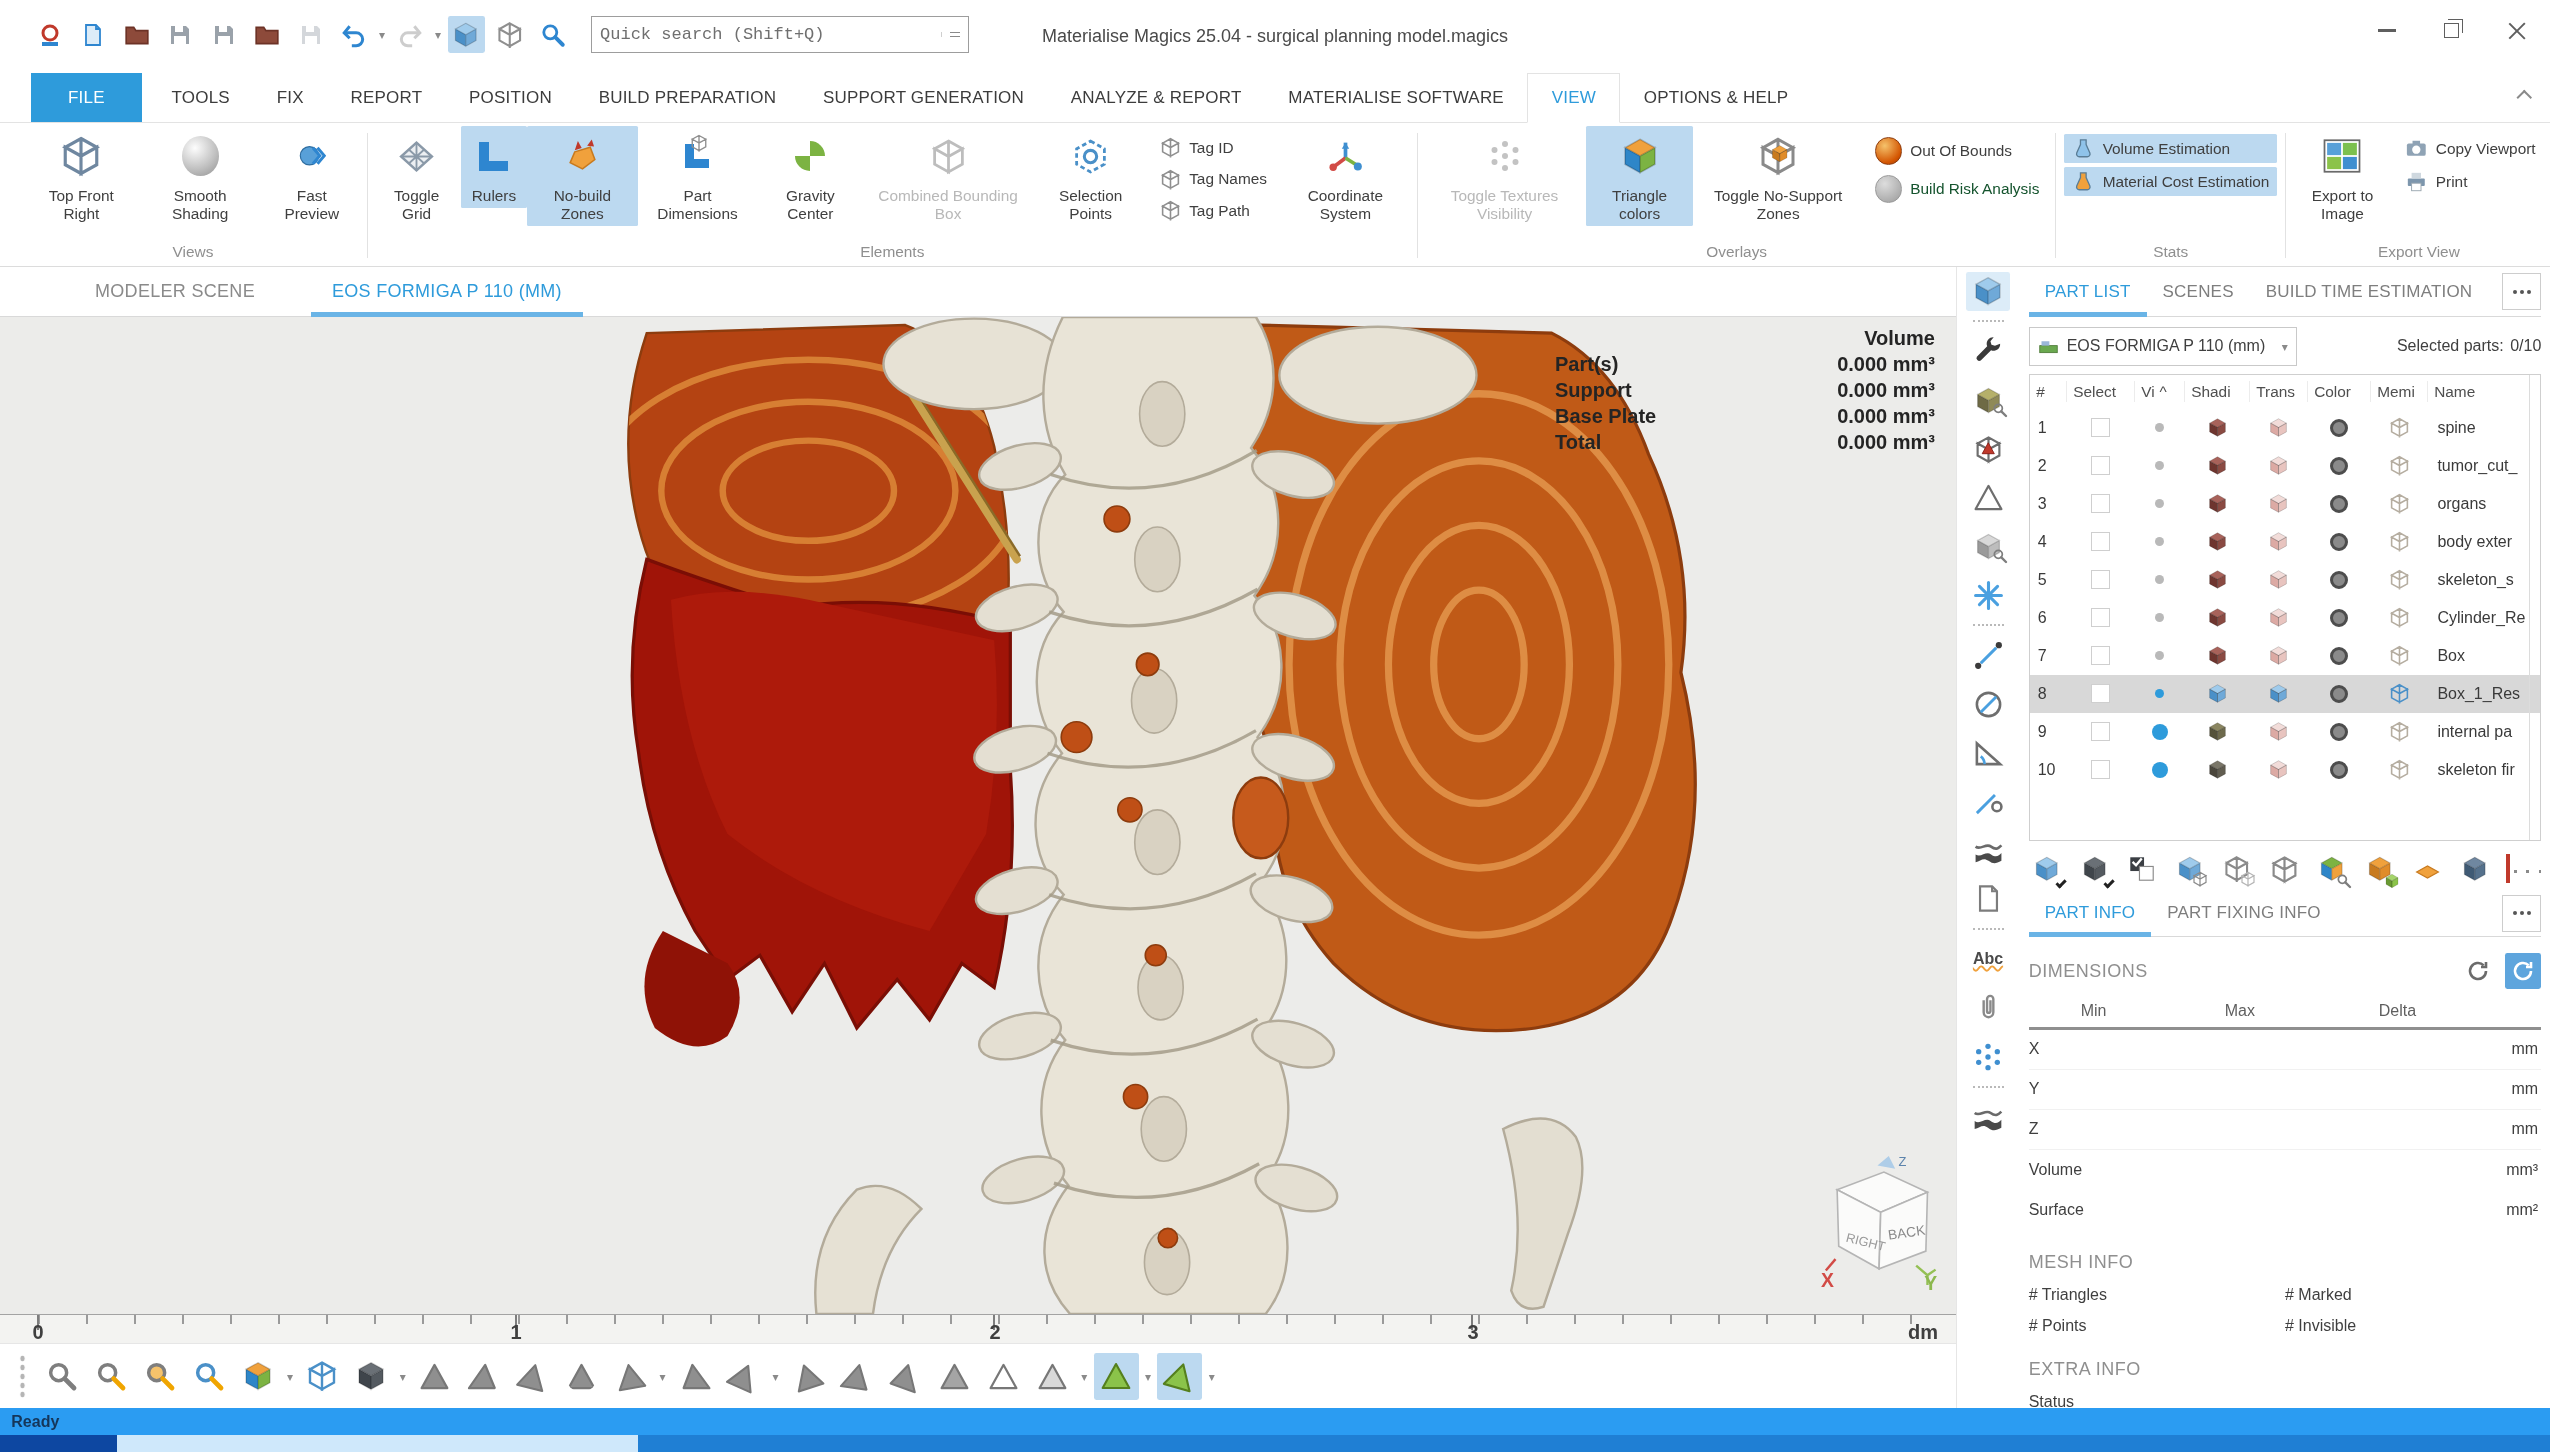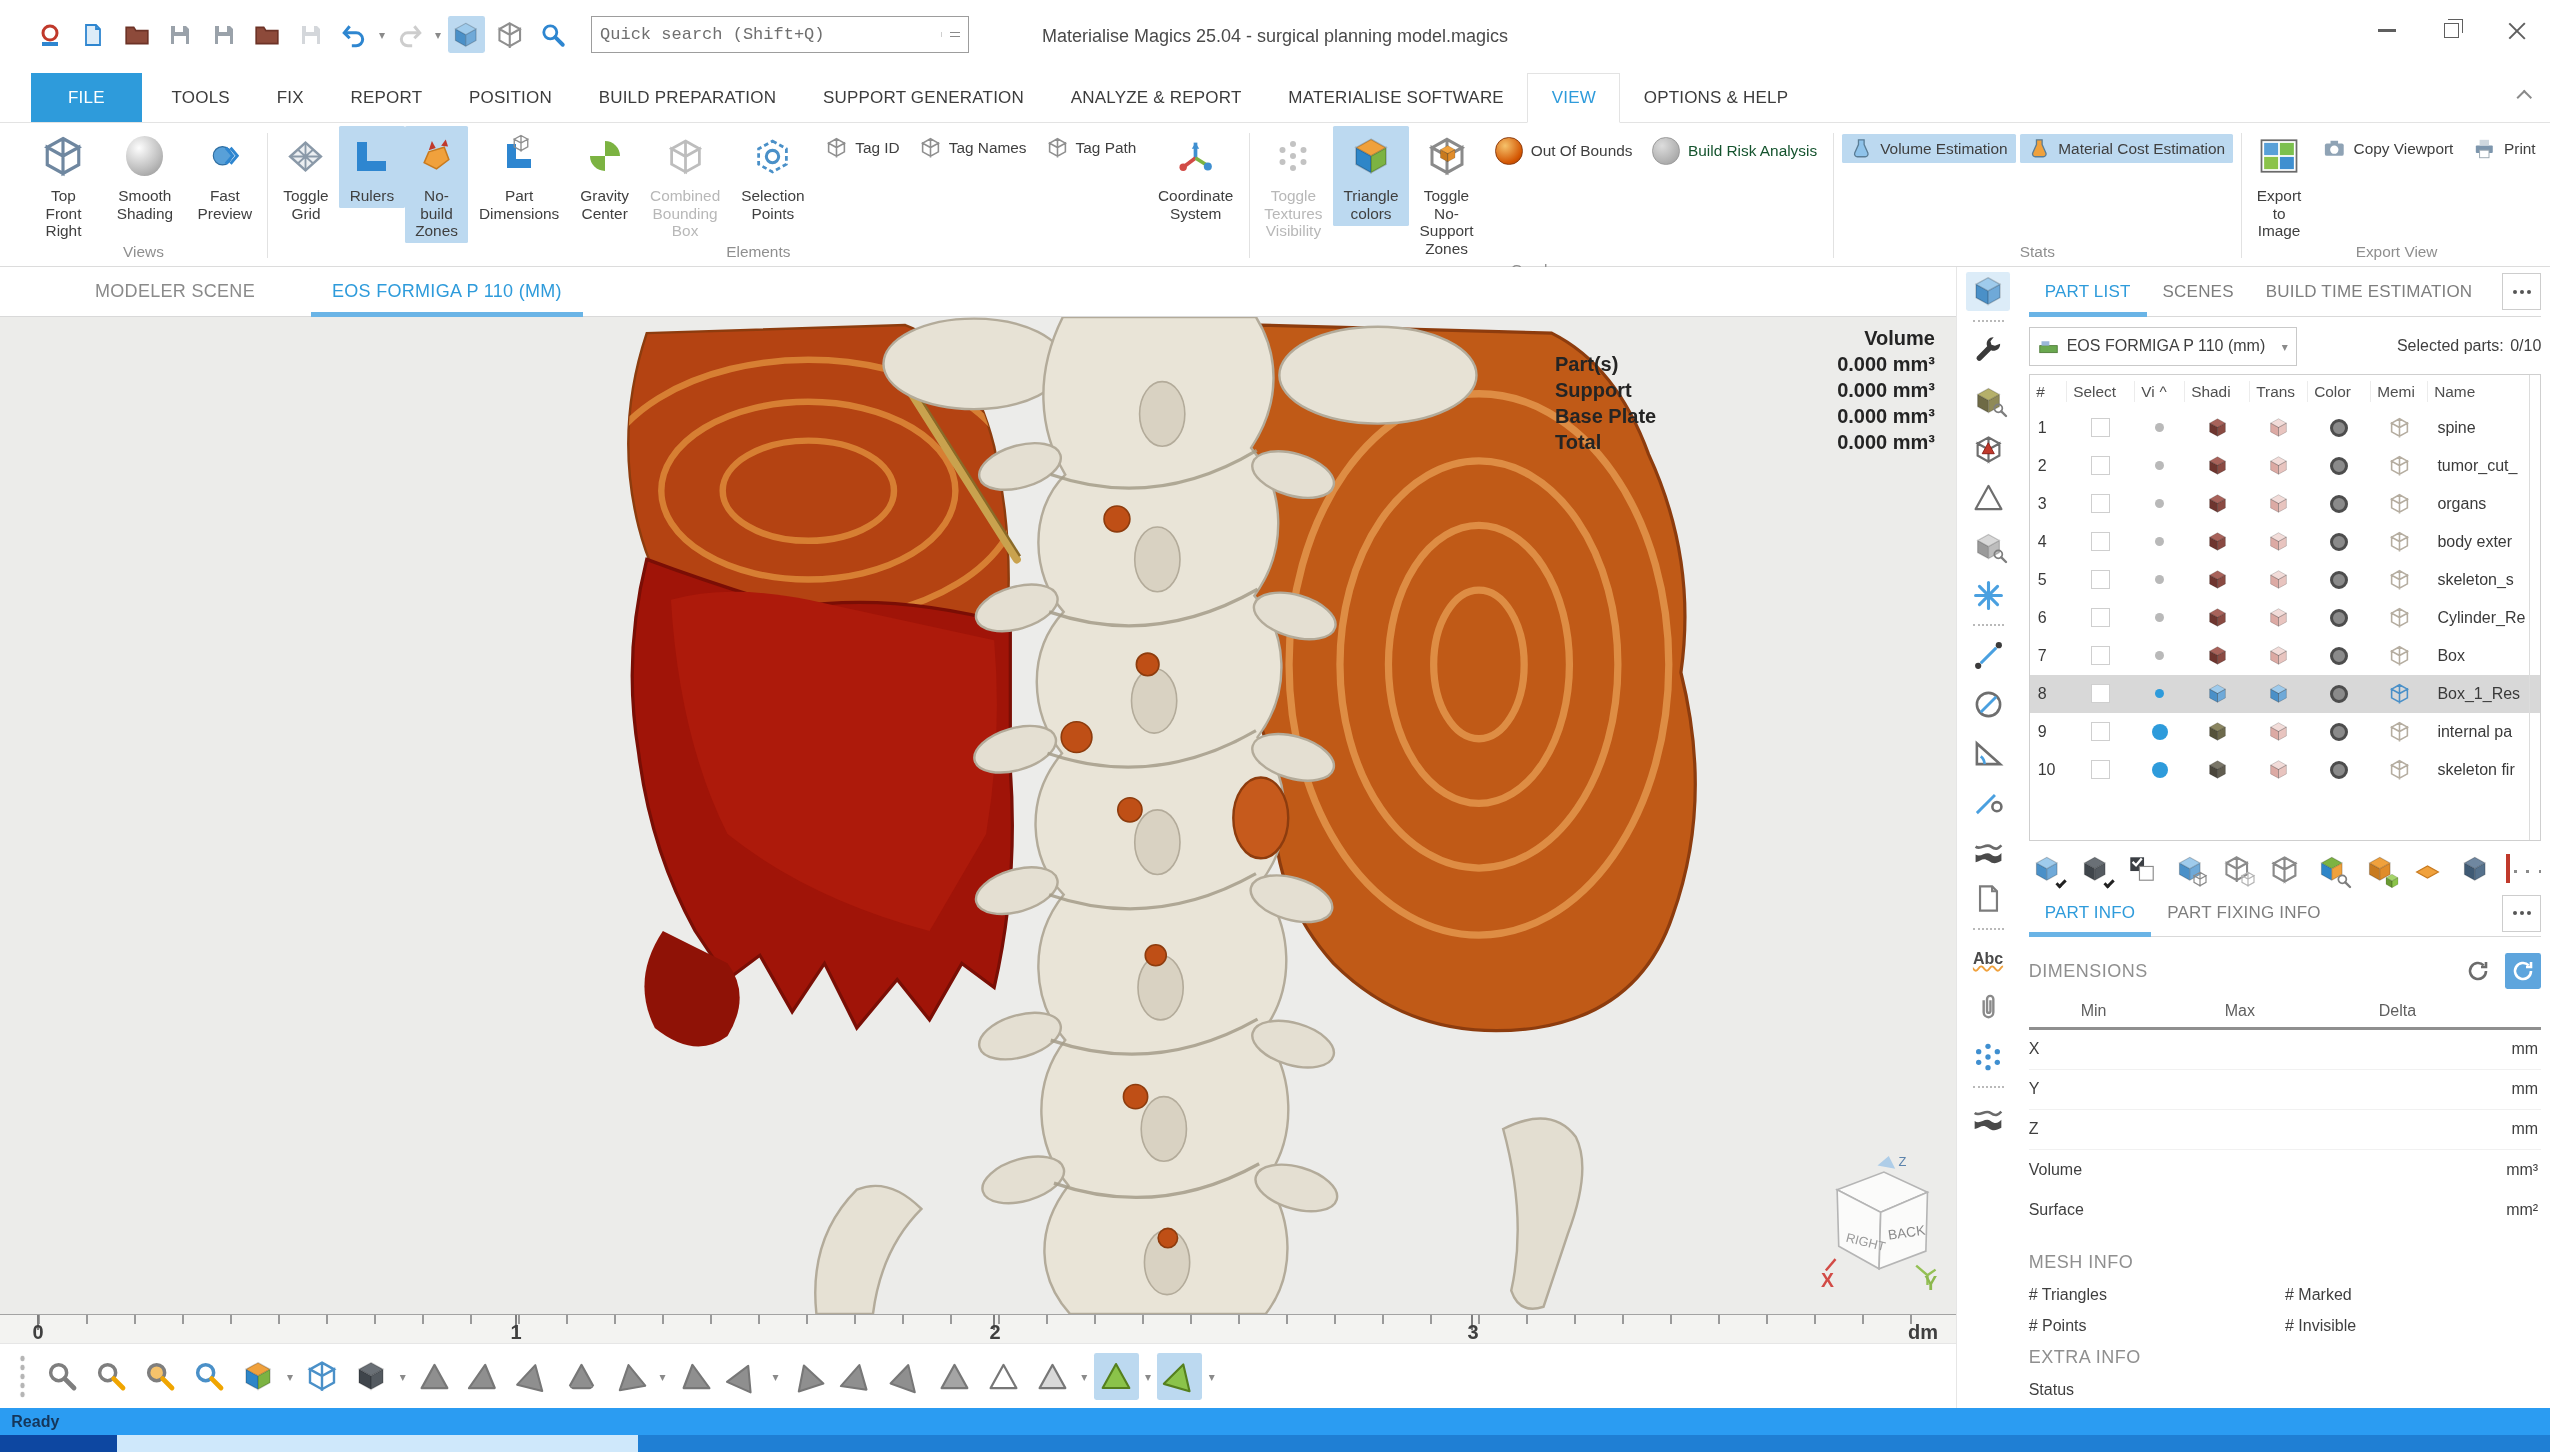--- a/index.html
+++ b/index.html
@@ -36,21 +36,21 @@
 .ribbon{position:absolute;top:123px;left:0;width:2550px;height:144px;background:#fff;border-bottom:0.8px solid #dcdcdc;display:flex;padding-left:21px}
 .rgroup{display:flex;flex-direction:column;padding:3.2px 3.2px 0}
 .rgroup .gbody{display:flex;flex:1;align-items:flex-start}
 .rgroup .glabel{text-align:center;font-size:15.4px;color:#8f8f8f;padding:0 0 4.8px}
 .gsep{width:0.8px;background:#e2e2e2;margin:9.7px 1.6px 8px}
 .bsep{width:0.8px;background:#ececec;margin:13px 0 21px}
 .rbtn{display:flex;flex-direction:column;align-items:center;justify-content:flex-start;padding:6.5px 10.5px 3.2px;gap:7.3px;font-size:15.4px;line-height:1.15;text-align:center;color:#3f3f3f;border-radius:1.6px;white-space:pre-line}
 .rbtn .ric{height:47px;display:flex;align-items:center;justify-content:center}
 .rbtn.on{background:#bcd9f0}
 .rbtn.dis{color:#b8b8b8}
-.vstack{display:flex;gap:4px;padding:8px 3.2px}
+.vstack{display:flex;flex-direction:column;gap:4px;padding:8px 3.2px}
 .hbtn{display:flex;align-items:center;gap:8px;font-size:15.4px;color:#3f3f3f;padding:3.2px 8px;border-radius:1.6px;white-space:nowrap}
 .hbtn.on{background:#bcd9f0}
 .hbtn.dis{color:#14532d}
 .icoL{width:29px;height:29px;border-left:10.5px solid #2e86d0;border-bottom:10.5px solid #2e86d0}
 .icoL.small{width:24px;height:24px;border-left-width:9px;border-bottom-width:9px;position:relative}
 .sphere{width:37px;height:40px;border-radius:50%;background:radial-gradient(circle at 35% 30%,#fdfdfd,#bdbdbd 60%,#8f8f8f)}
 .oob{width:27.5px;height:27.5px;border-radius:50%;background:radial-gradient(circle at 35% 30%,#f5c26b,#d35400 70%,#8d3c0e);border:1.6px solid #8d3c0e}
 .oob.dis{background:radial-gradient(circle at 35% 30%,#ddd,#9a9a9a);border-color:#9a9a9a}
 
 .scenetabs{position:absolute;left:0;top:267px;width:1956px;height:50px;background:#fff;border-bottom:0.8px solid #d9d9d9;display:flex;padding-left:74px;gap:35px}
@@ -1327,21 +1327,21 @@
   <div class="dimhead" style="margin-top:22.6px">
         <span class="sectitle">MESH INFO</span>
       </div>
   <div class="mi">
     <span># Triangles</span>
     <span># Marked</span>
     <span># Points</span>
     <span># Invisible</span>
   </div>
 
-  <div class="dimhead" style="margin-top:12px">
+  <div class="dimhead" style="margin-top:24px">
         <span class="sectitle">EXTRA INFO</span>
       </div>
   <div class="xi">
     <span>Status</span>
     <span>Z Compensated</span>
   </div>
 </aside>
 
 <footer class="statusbar">
   <span>Ready</span>

